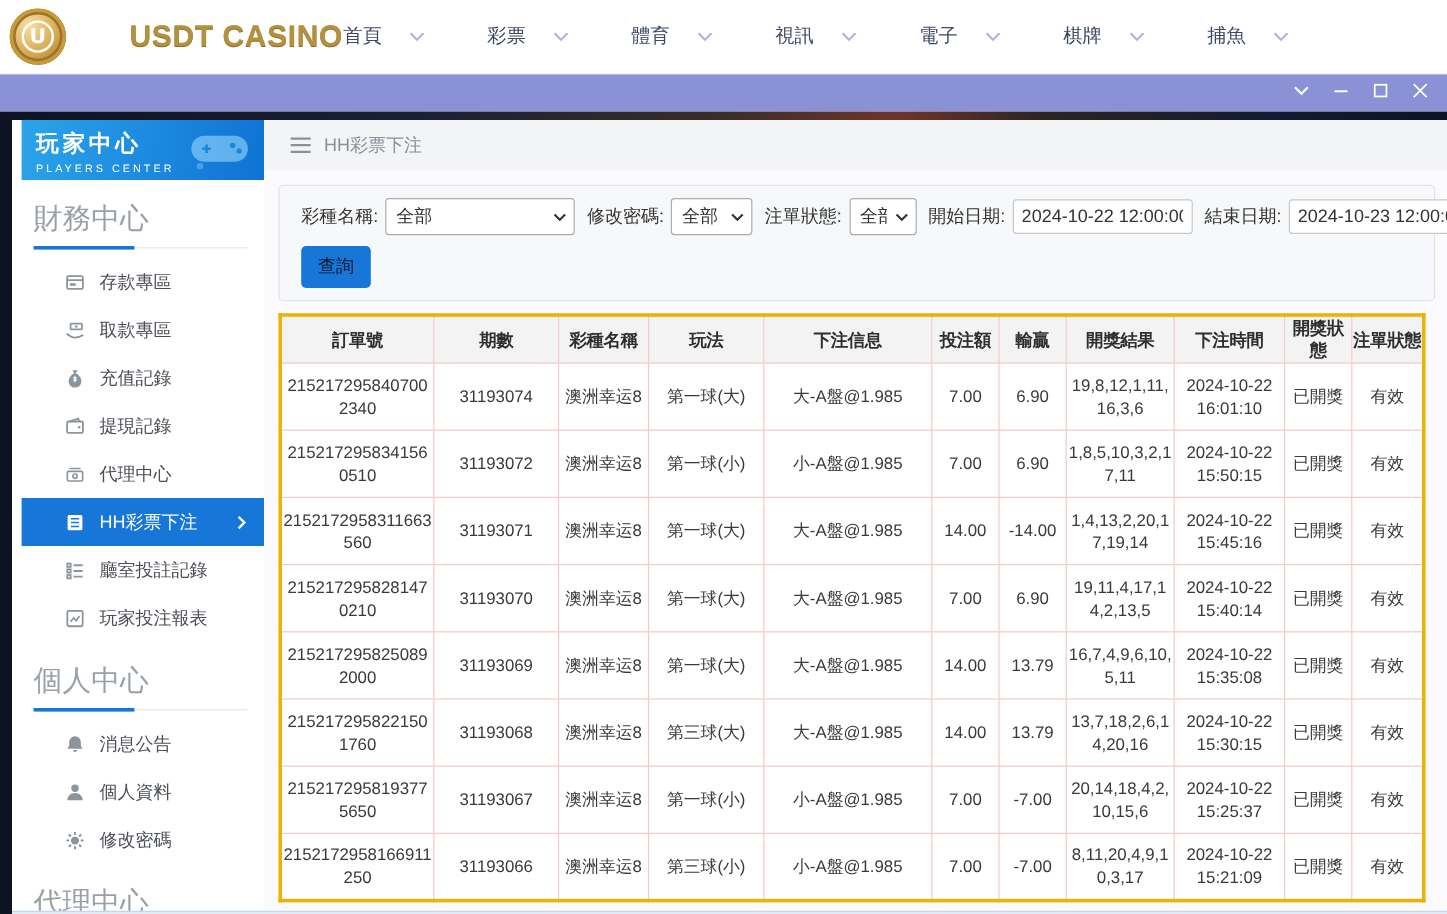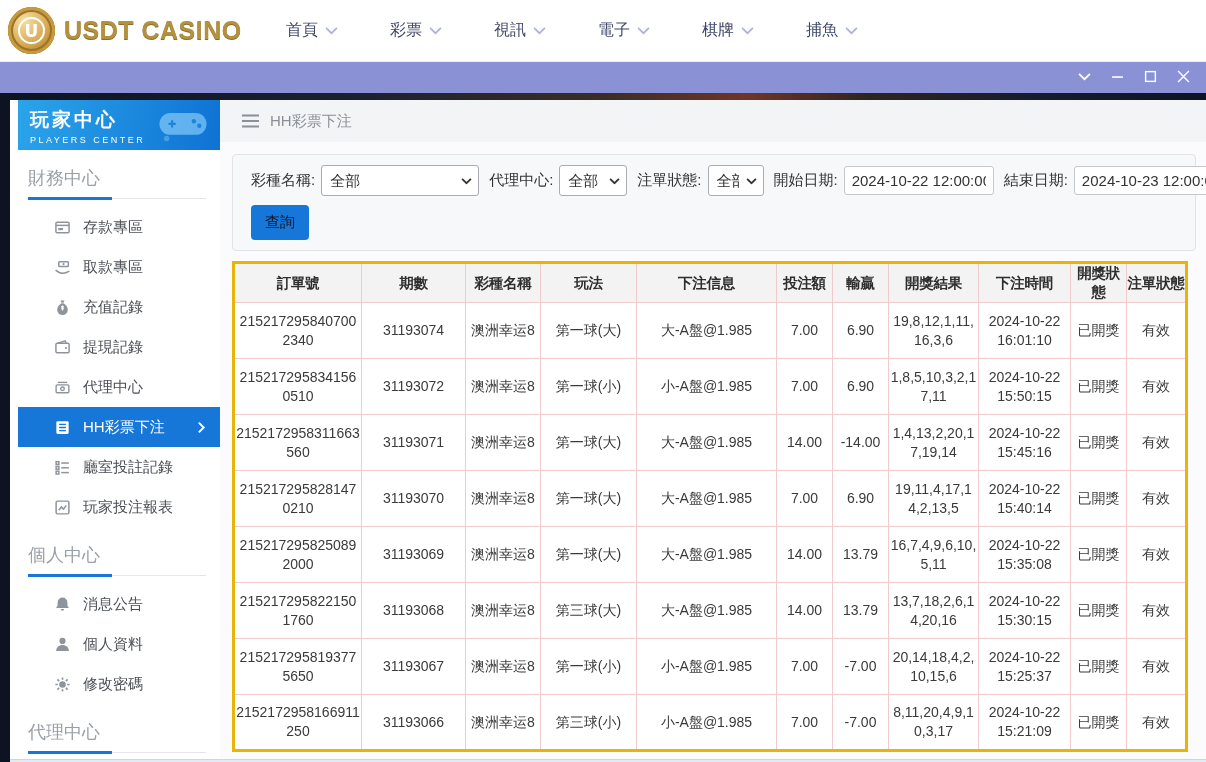--- a/index.html
+++ b/index.html
@@ -13,44 +13,44 @@
   
   .topbar{height:62px;background:#fff;border-bottom:1px solid #ededed;display:flex;align-items:center;}
   .brand{display:flex;align-items:center;gap:9px;padding-left:8px;width:238px;flex:none;cursor:pointer;}
   .logo-coin{width:47px;height:47px;border-radius:50%;flex:none;
     background:radial-gradient(circle at 35% 30%,#f6dfa4,#d4a74f 55%,#8a6426 95%);
     box-shadow:inset 0 0 0 3px #c79a3e, inset 0 0 0 5px #9c7427;
     display:flex;align-items:center;justify-content:center;}
   .logo-coin b{width:27px;height:27px;border:2px solid #fff;border-radius:50%;color:#fff;
     font-size:17px;line-height:25px;text-align:center;display:block;font-family:"DejaVu Sans",sans-serif;}
   .brand-text{font-size:25px;font-weight:bold;letter-spacing:.5px;color:var(--gold);
-    text-shadow:0 1px 0 #8a6c2c;white-space:nowrap;}
+    text-shadow:0 1px 0 #8a6c2c;white-space:nowrap;margin-left:44px;}
   .main-nav{display:flex;margin-left:22px;}
-  .nav-item{display:flex;align-items:center;gap:7px;padding:0 26px;height:62px;font-size:16px;color:#3f4766;cursor:pointer;}
+  .nav-item{display:flex;align-items:center;gap:23px;padding:0 26px;height:62px;font-size:16px;color:#3f4766;cursor:pointer;}
   .nav-chev{color:#aab3e0;display:inline-flex;}
   .nav-chev svg{width:13px;height:9px;}
 
   
   .titlebar{height:31px;background:var(--titlebar);display:flex;align-items:center;justify-content:flex-end;padding-right:6px;}
   .win-btn{width:33px;height:31px;display:flex;align-items:center;justify-content:center;color:#fff;cursor:pointer;}
   .win-btn svg{width:13px;height:13px;}
 
   
   .backdrop{position:relative;height:673px;
     background:linear-gradient(90deg,#0d1322 0%,#1c2130 30%,#3a2d26 50%,#6e3629 62%,#2d2420 72%,#131b2e 88%,#0d1322 100%);}
   .panel{position:absolute;left:10px;top:7px;right:0;bottom:0;background:#fff;display:flex;overflow:hidden;}
 
   
   .sidebar{width:210px;flex:none;background:#fff;padding-left:8px;overflow:hidden;}
   .sb-header{height:50px;background:linear-gradient(100deg,var(--hdr-start),var(--hdr-end));color:#fff;
     padding:7px 10px 0 12px;position:relative;overflow:hidden;}
   .sb-title{font-size:19px;font-weight:bold;letter-spacing:3px;}
   .sb-sub{font-size:9px;letter-spacing:2.5px;margin-top:2px;}
   .sb-gamepad{position:absolute;right:8px;top:4px;width:58px;height:42px;color:rgba(150,215,255,.6);}
-  .sb-section{font-size:18px;color:#9aa0a8;margin:16px 0 6px 10px;}
+  .sb-section{font-size:24px;color:#9aa0a8;margin:16px 0 6px 10px;}
   .sb-rule{border-bottom:1px solid #e6e6e9;position:relative;margin:0 14px 8px 10px;height:3px;}
   .sb-rule i{position:absolute;left:0;bottom:-2px;width:84px;height:3px;background:var(--accent);}
   .sb-item{display:flex;align-items:center;gap:12px;height:40px;padding-left:36px;color:#4b4f55;font-size:15px;cursor:pointer;}
   .sb-icn{color:#8d949c;display:inline-flex;flex:none;}
   .sb-icn svg{width:17px;height:17px;}
   .sb-item.active{background:var(--accent);color:#fff;padding-right:14px;}
   .sb-item.active .sb-icn{color:#fff;}
   .sb-chev{margin-left:auto;color:#fff;display:inline-flex;}
   .sb-chev svg{width:9px;height:13px;}
 
@@ -102,20 +102,28 @@
         <div class="nav-item">
           <span>首頁</span>
           <span class="nav-chev">
             <svg viewBox="0 0 12 8" fill="none" stroke="currentColor" stroke-width="1.6">
               <path d="M1 1.5l5 5 5-5"></path>
             </svg>
           </span>
         </div>
         <div class="nav-item">
           <span>彩票</span>
+          <span class="nav-chev">
+            <svg viewBox="0 0 12 8" fill="none" stroke="currentColor" stroke-width="1.6">
+              <path d="M1 1.5l5 5 5-5"></path>
+            </svg>
+          </span>
+        </div>
+        <div class="nav-item">
+          <span>體育</span>
           <span class="nav-chev">
             <svg viewBox="0 0 12 8" fill="none" stroke="currentColor" stroke-width="1.6">
               <path d="M1 1.5l5 5 5-5"></path>
             </svg>
           </span>
         </div>
         <div class="nav-item">
           <span>視訊</span>
           <span class="nav-chev">
             <svg viewBox="0 0 12 8" fill="none" stroke="currentColor" stroke-width="1.6">
@@ -335,21 +343,21 @@
             <span class="f-group">
               <span class="f-label">彩種名稱:</span>
               <span class="select-wrap">
                 <select class="sel-lottery"><option>全部</option></select>
                 <svg viewBox="0 0 10 6" fill="none" stroke="currentColor" stroke-width="1.6">
                     <path d="M1 1l4 4 4-4"></path>
                   </svg>
               </span>
             </span>
             <span class="f-group">
-              <span class="f-label">代理中心:</span>
+              <span class="f-label">修改密碼:</span>
               <span class="select-wrap">
                 <select class="sel-draw"><option>全部</option></select>
                 <svg viewBox="0 0 10 6" fill="none" stroke="currentColor" stroke-width="1.6">
                     <path d="M1 1l4 4 4-4"></path>
                   </svg>
               </span>
             </span>
             <span class="f-group">
               <span class="f-label">注單狀態:</span>
               <span class="select-wrap">

